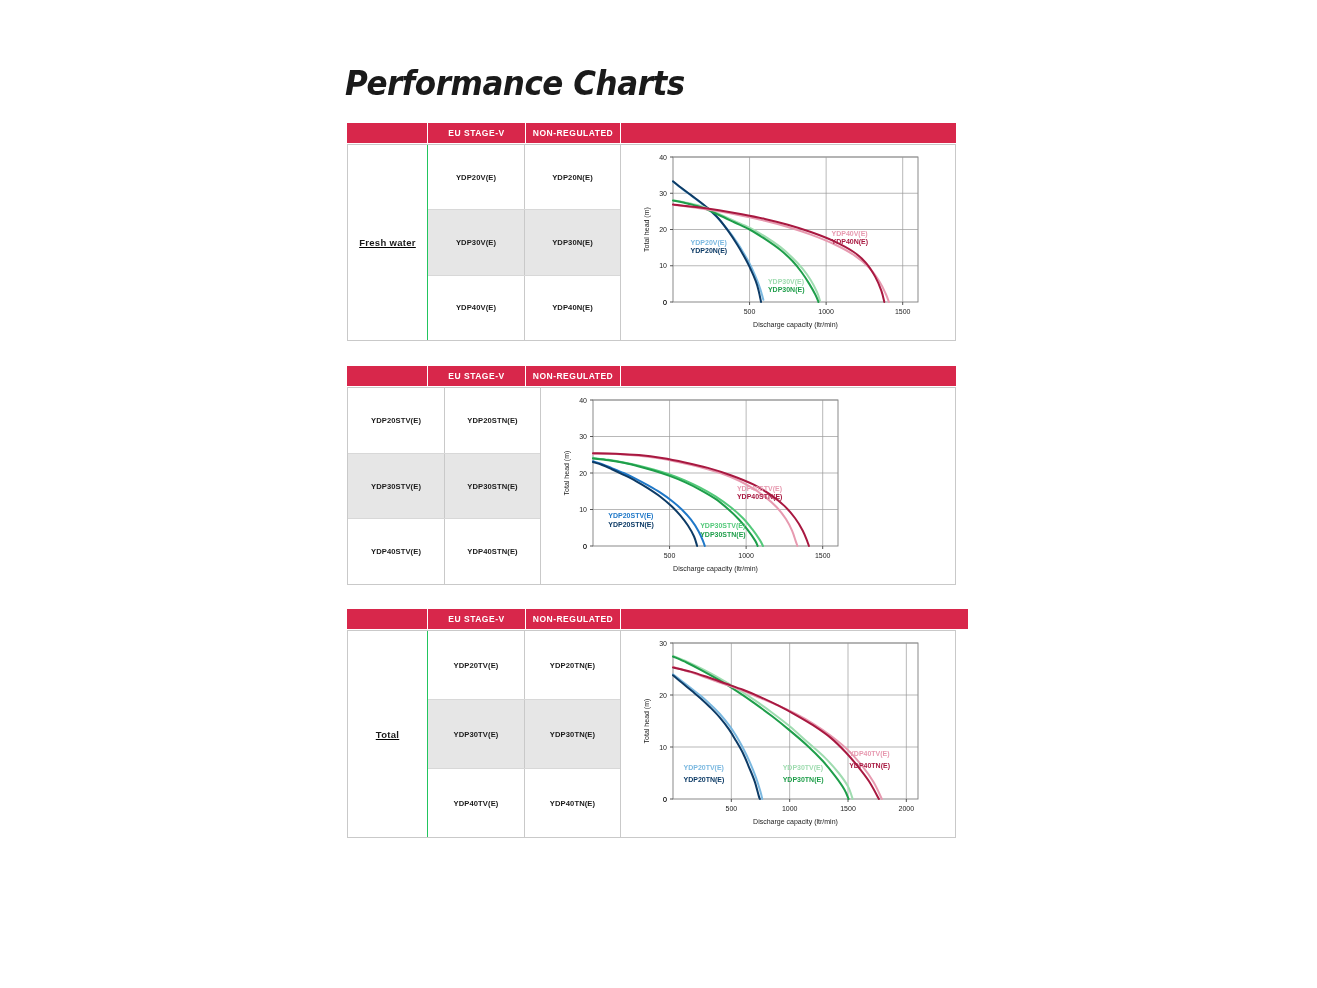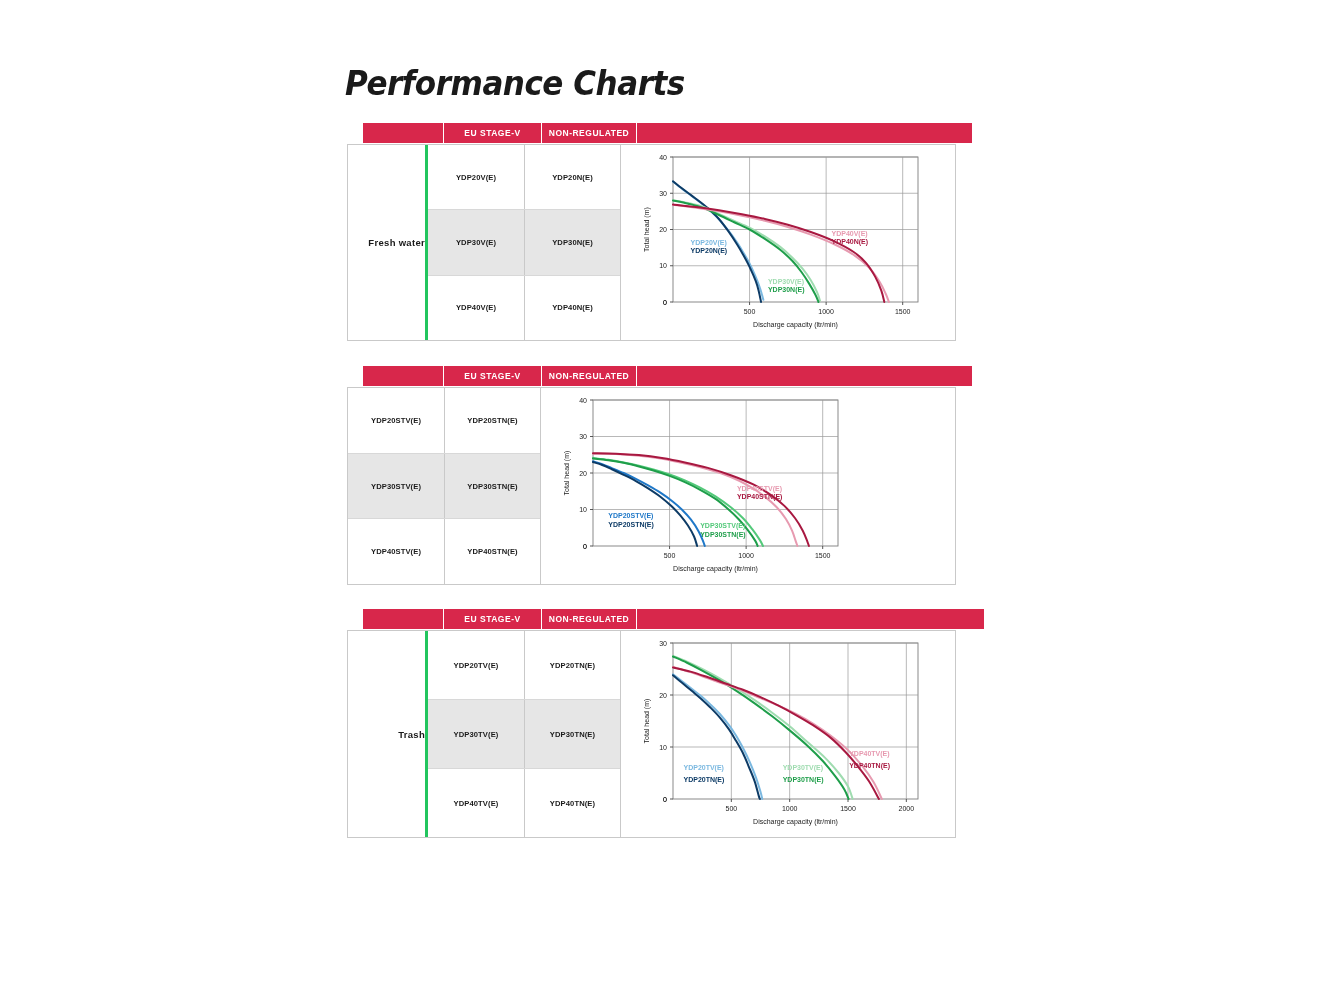--- a/index.html
+++ b/index.html
@@ -28,43 +28,43 @@
     transform-origin:left center;
   }
 
   
   .section{position:absolute;}
   .sec-head{
     position:absolute;left:0;top:0;height:20px;
     background:#d8274b;
     display:flex;
     align-items:stretch;
-    margin-left:16px;
   }
   .sec-head .hcell{
     display:flex;align-items:center;justify-content:center;
     color:#ffffff;
     font-size:8.5px;
     font-weight:bold;
     letter-spacing:0.5px;
     white-space:nowrap;
   }
   .hsep{width:1px;background:#ffffff;}
 
   .sec-body{
     position:absolute;left:0;
     border:1px solid #c9c9c9;
     box-sizing:border-box;
     background:#fff;
     display:flex;
   }
   .col-cat{
-    display:flex;align-items:center;justify-content:flex-end;
-    box-sizing:border-box;
-    border-right:3px solid #22c55e;
+    display:flex;align-items:center;justify-content:center;
+    box-sizing:border-box;
+    border-right:1px solid #22c55e;
+    text-decoration:underline;
   }
   .cat-label{
     font-size:9.5px;font-weight:bold;color:#1a1a1a;letter-spacing:0.3px;
     white-space:nowrap;
   }
   .col-models{
     display:flex;flex-direction:column;
     box-sizing:border-box;
     border-right:1px solid #c9c9c9;
   }
@@ -257,21 +257,21 @@
       <div class="hsep"></div>
       <div class="hcell" style="width:97px;">EU STAGE-V</div>
       <div class="hsep"></div>
       <div class="hcell" style="width:94px;">NON-REGULATED</div>
       <div class="hsep"></div>
       <div class="hcell" style="flex:1;"></div>
     </div>
 
     <div class="sec-body" style="top:21px;width:609px;height:208px;">
       <div class="col-cat" style="width:80px;">
-        <span class="cat-label">Trash</span>
+        <span class="cat-label">Total</span>
       </div>
       <div class="col-models" style="width:193px;">
         <div class="mrow">
           <div class="mcell left" style="width:97px;">YDP20TV(E)</div>
           <div class="mcell" style="flex:1;">YDP20TN(E)</div>
         </div>
         <div class="mrow shaded">
           <div class="mcell left" style="width:97px;">YDP30TV(E)</div>
           <div class="mcell" style="flex:1;">YDP30TN(E)</div>
         </div>

